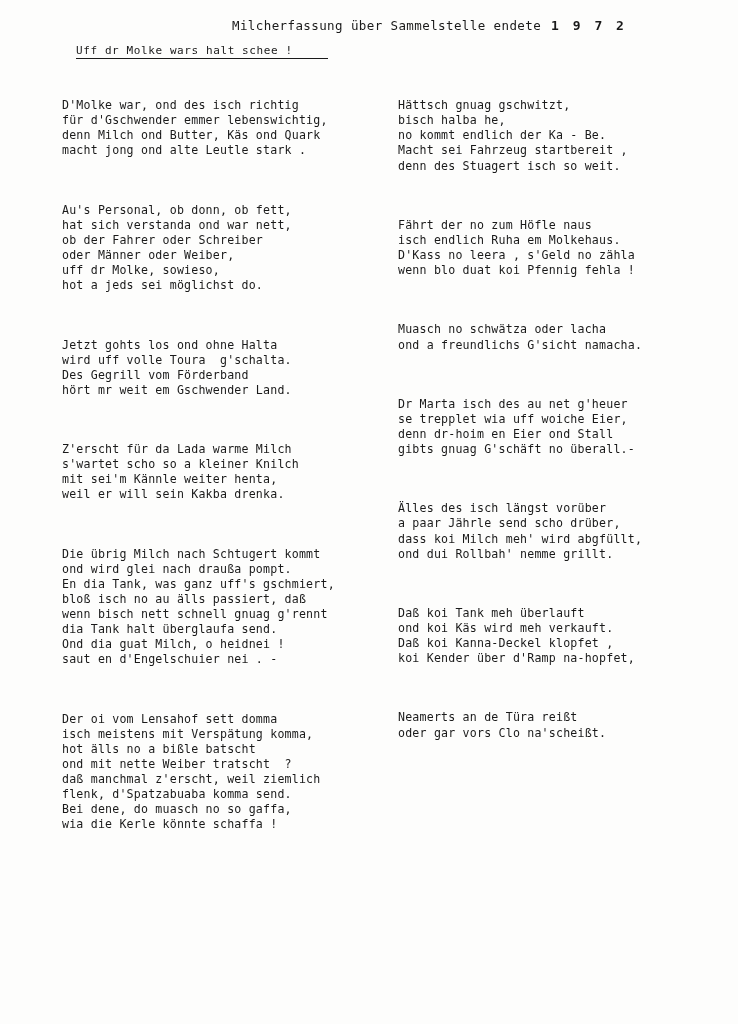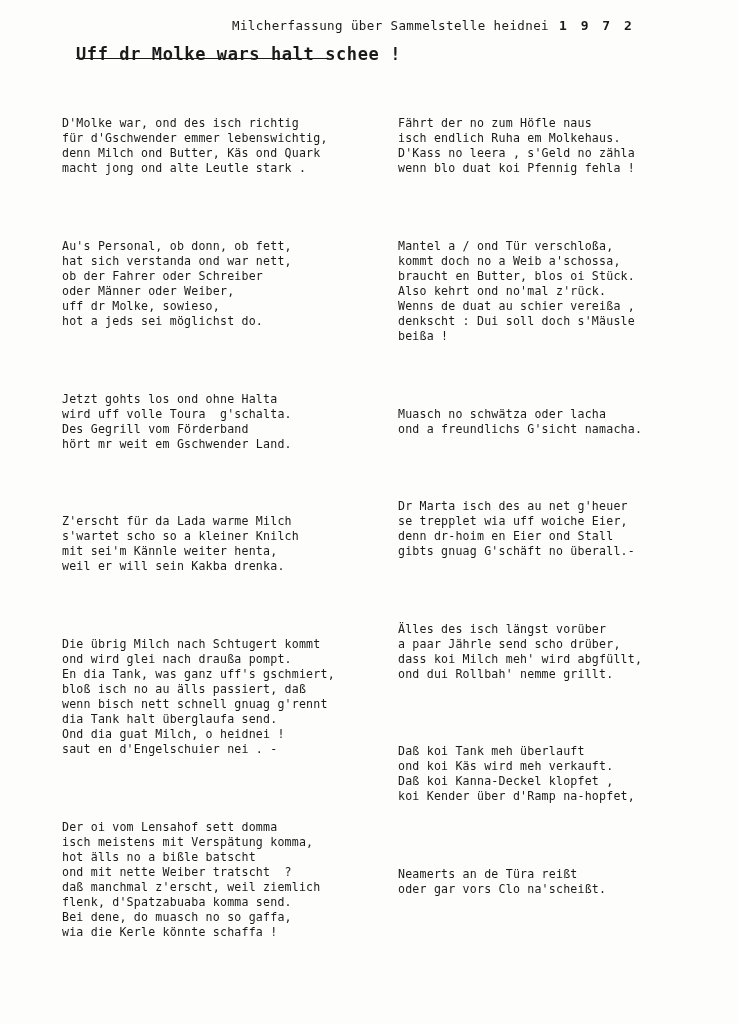--- a/index.html
+++ b/index.html
@@ -34,22 +34,22 @@
     letter-spacing: 3px;
     font-size: 13px;
     font-weight: bold;
     margin-left: 10px;
     text-align: right;
   }
   .title {
     position: absolute;
     left: 76px;
     top: 44px;
-    font-size: 17px;
-    font-weight: bold;
+    font-size: 11px;
+    font-weight: normal;
     letter-spacing: 0.6px;
     white-space: nowrap;
   }
   .title-rule {
     position: absolute;
     left: 76px;
     top: 58px;
     width: 252px;
     height: 1px;
     background: #1a1a1a;
@@ -65,31 +65,30 @@
   .col-left {
     left: 62px;
     width: 330px;
   }
   .col-right {
     left: 398px;
     width: 330px;
   }
   .stanza {
     margin-bottom: 14px;
-    margin-top: 18px;
   }
   .stanza:last-child { margin-bottom: 0; }
 </style>
 </head>
 <body>
 
 <div class="page">
 
   <div class="header-line">
-    <span>Milcherfassung über Sammelstelle heidnei</span><span class="header-year">1 9 7 2</span>
+    <span>Milcherfassung über Sammelstelle endete</span><span class="header-year">1 9 7 2</span>
   </div>
 
   <div class="title">Uff dr Molke wars halt schee !</div>
   <div class="title-rule"></div>
 
   <div class="col col-left">
     <div class="stanza">D'Molke war, ond des isch richtig
 für d'Gschwender emmer lebenswichtig,
 denn Milch ond Butter, Käs ond Quark
 macht jong ond alte Leutle stark .</div>
@@ -121,31 +120,29 @@
 ond mit nette Weiber tratscht  ?
 daß manchmal z'erscht, weil ziemlich
 flenk, d'Spatzabuaba komma send.
 Bei dene, do muasch no so gaffa,
 wia die Kerle könnte schaffa !</div>
     
     
   </div>
 
   <div class="col col-right">
+    <div class="stanza">Hättsch gnuag gschwitzt,
+bisch halba he,
+no kommt endlich der Ka - Be.
+Macht sei Fahrzeug startbereit ,
+denn des Stuagert isch so weit.</div>
     <div class="stanza">Fährt der no zum Höfle naus
 isch endlich Ruha em Molkehaus.
 D'Kass no leera , s'Geld no zähla
 wenn blo duat koi Pfennig fehla !</div>
-    <div class="stanza">Mantel a / ond Tür verschloßa,
-kommt doch no a Weib a'schossa,
-braucht en Butter, blos oi Stück.
-Also kehrt ond no'mal z'rück.
-Wenns de duat au schier vereißa ,
-denkscht : Dui soll doch s'Mäusle
-beißa !</div>
     <div class="stanza">Muasch no schwätza oder lacha
 ond a freundlichs G'sicht namacha.</div>
     <div class="stanza">Dr Marta isch des au net g'heuer
 se trepplet wia uff woiche Eier,
 denn dr-hoim en Eier ond Stall
 gibts gnuag G'schäft no überall.-</div>
     <div class="stanza">Älles des isch längst vorüber
 a paar Jährle send scho drüber,
 dass koi Milch meh' wird abgfüllt,
 ond dui Rollbah' nemme grillt.</div>

